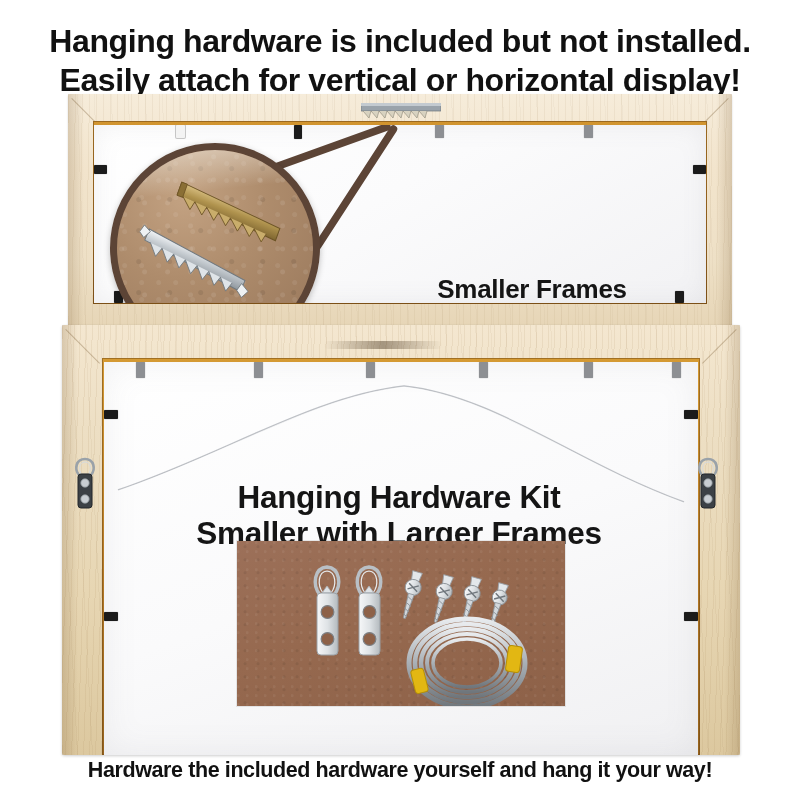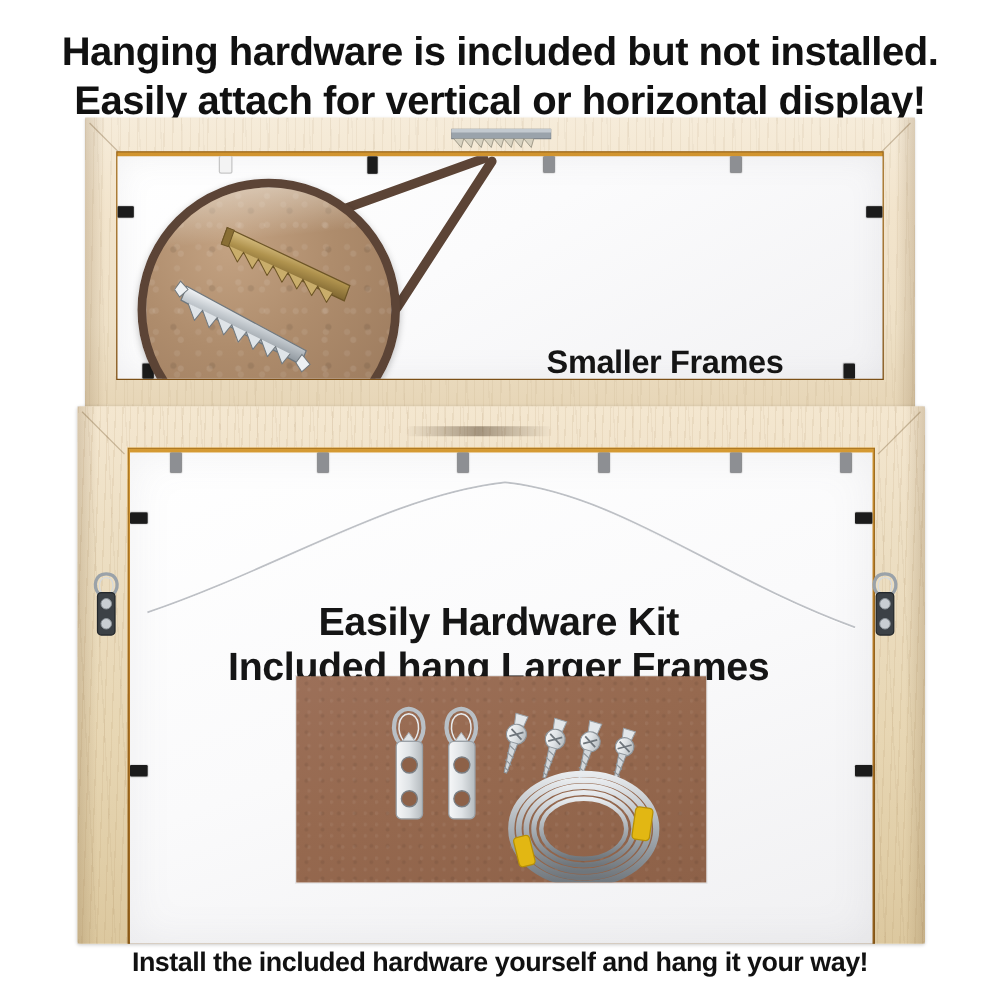--- a/index.html
+++ b/index.html
@@ -292,22 +292,22 @@
       <div class="clip" style="right:0;top:48px;width:14px;height:9px;"></div>
       <div class="clip" style="left:0;top:250px;width:14px;height:9px;"></div>
       <div class="clip" style="right:0;top:250px;width:14px;height:9px;"></div>
 
       <svg id="wire-svg" viewBox="0 0 594 393" preserveAspectRatio="none">
         <path d="M14 128 C 120 92, 210 34, 300 24 C 392 34, 470 100, 580 140" fill="none" stroke="#b9bdc2" stroke-width="1.6" opacity="0.95"></path>
         <path d="M14 129 C 120 93, 210 35, 300 25 C 392 35, 470 101, 580 141" fill="none" stroke="#ffffff" stroke-width="0.8" opacity="0.8"></path>
       </svg>
 
       <div class="overlay-text" style="left:3px;top:118px;width:584px;font-size:31.5px;">
-        <div>Easily Hardware Kit</div>
-        <div>Included hang Larger Frames</div>
+        <div>Hanging Hardware Kit</div>
+        <div>Smaller with Larger Frames</div>
       </div>
     </div>
   </div>
 
   <div class="dring" id="dring-left">
     <svg width="26" height="62" viewBox="0 0 26 62">
       <path d="M13 4 C 4 4, 2 14, 7 20 L19 20 C 24 14, 22 4, 13 4 Z" fill="none" stroke="#9aa2a9" stroke-width="2.6"></path>
       <path d="M13 7 C 7 7, 6 15, 10 20 L16 20 C 20 15, 19 7, 13 7 Z" fill="none" stroke="#d5dade" stroke-width="1"></path>
       <rect x="6" y="19" width="14" height="34" rx="3" fill="#3c4146" stroke="#23272b" stroke-width="1"></rect>
       <circle cx="13" cy="28" r="4.2" fill="#c9ced3" stroke="#8e959b" stroke-width="0.8"></circle>
@@ -393,15 +393,15 @@
         <ellipse cx="63" cy="44" rx="46" ry="34" fill="none" stroke="url(#wireG)" stroke-width="4.4"></ellipse>
         <ellipse cx="63" cy="44" rx="40" ry="29" fill="none" stroke="url(#wireG)" stroke-width="4"></ellipse>
         <ellipse cx="63" cy="44" rx="34" ry="24" fill="none" stroke="url(#wireG)" stroke-width="3.6"></ellipse>
 
         <rect x="103" y="27" width="14" height="26" rx="3" fill="#e2b713" stroke="#b68f06" stroke-width="1" transform="rotate(8 110 40)"></rect>
         <rect x="9" y="50" width="13" height="24" rx="3" fill="#e2b713" stroke="#b68f06" stroke-width="1" transform="rotate(-14 15 62)"></rect>
       </g>
     </svg>
   </div>
 
-  <div class="caption" id="footer-line">Install the included hardware yourself and hang it your way!</div>
+  <div class="caption" id="footer-line">Hardware the included hardware yourself and hang it your way!</div>
 
 </div>
 
 </body></html>

